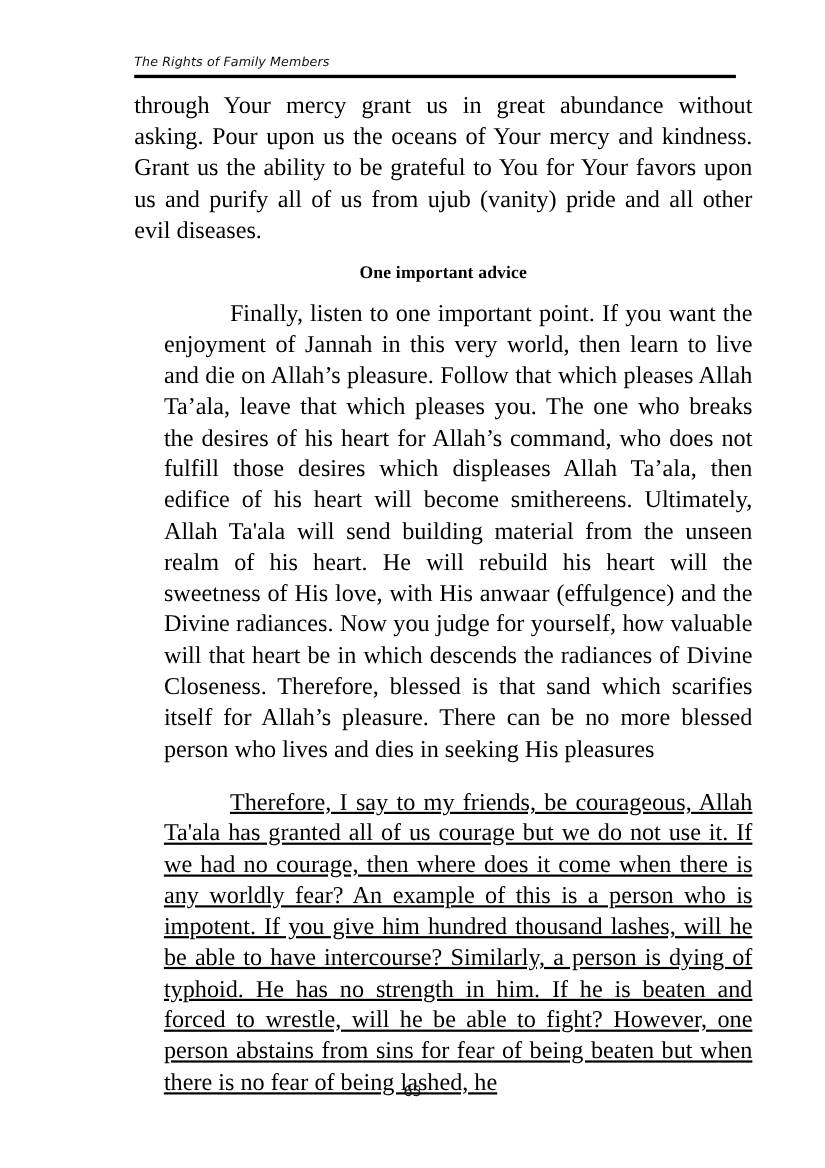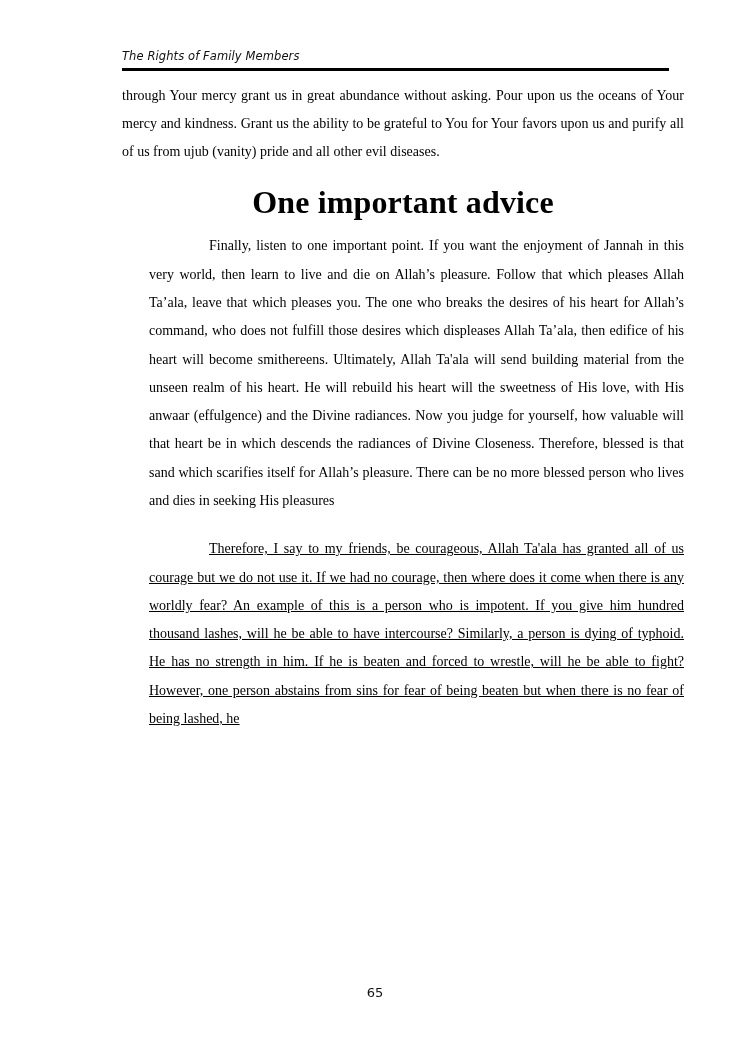--- a/index.html
+++ b/index.html
@@ -46,42 +46,42 @@
     height: 3px;
     background: #000000;
   }
 
   
   .body-block {
     padding-top: 11px;
   }
   p.para {
     margin: 0;
-    font-size: 14px;
+    font-size: 22px;
     line-height: 28.3px;
     text-align: justify;
     text-justify: inter-word;
     hyphens: none;
     -webkit-hyphens: none;
   }
   p.para.indent {
     text-indent: 60px;
     margin-left: 27px;
   }
   p.para + p.para {
     margin-top: 0;
     text-decoration: underline;
   }
   .gap-para {
     margin-top: 20px !important;
   }
 
   h2.section-heading {
     margin: 17px 0 12px 0;
-    font-size: 32px;
+    font-size: 16px;
     line-height: 1.15;
     font-weight: bold;
     text-align: center;
     letter-spacing: 0.15px;
   }
 
   
   .page-number {
     position: absolute;
     left: 0;

